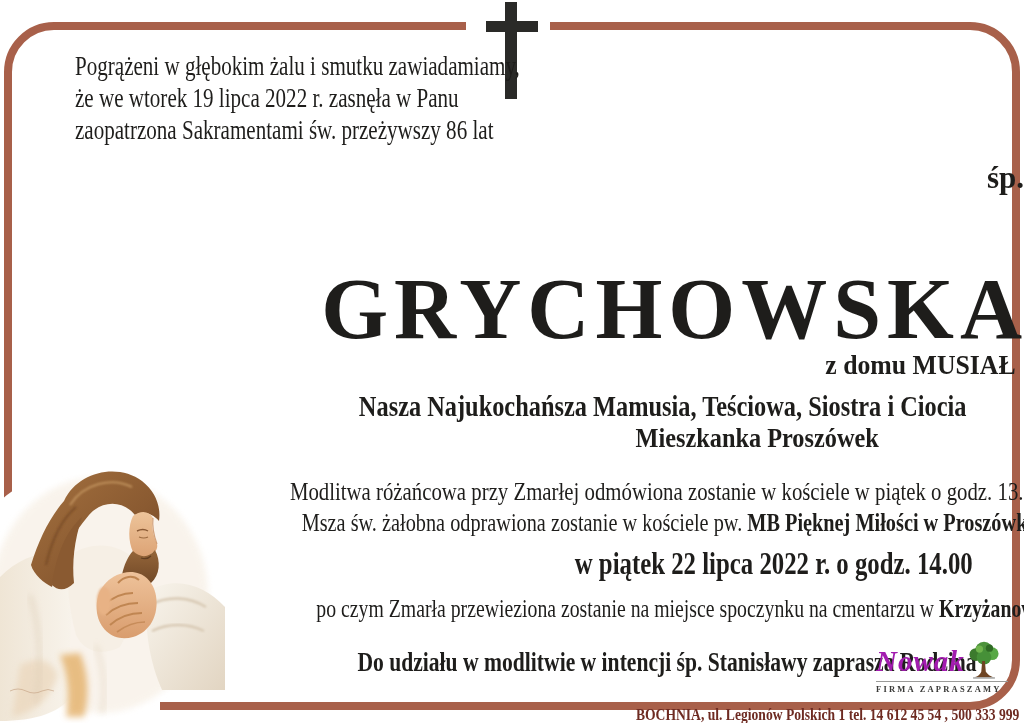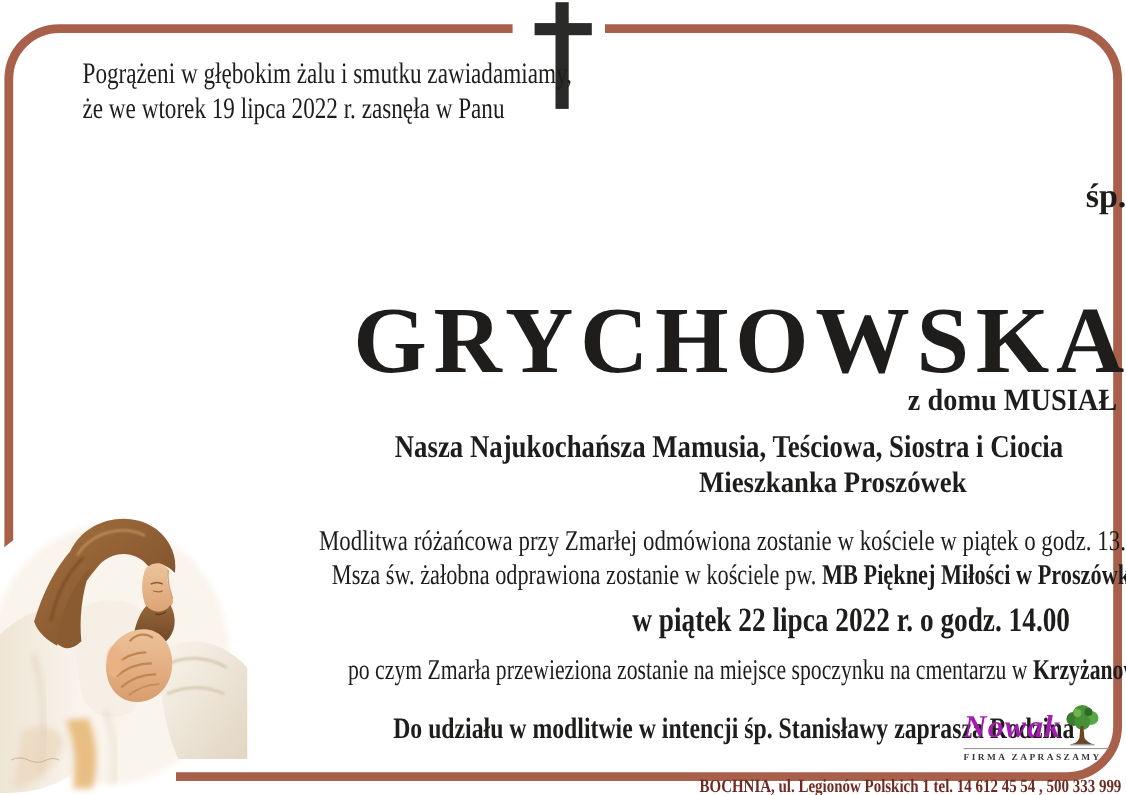--- a/index.html
+++ b/index.html
@@ -41,20 +41,21 @@
   <div id="frame"></div>
 
   <div class="patch" style="left:466px;top:18px;width:84px;height:16px;"></div>
 
   <div class="cross-v"></div>
   <div class="cross-h"></div>
 
   <div id="intro">
     <div><span class="cond-l" style="transform:scaleX(0.78);">Pogrążeni w głębokim żalu i smutku zawiadamiamy,</span></div>
     <div><span class="cond-l" style="transform:scaleX(0.78);">że we wtorek 19 lipca 2022 r. zasnęła w Panu</span></div>
+    <div><span class="cond-l" style="transform:scaleX(0.78);">zaopatrzona Sakramentami św. przeżywszy 86 lat</span></div>
   </div>
 
   <div class="line ctr" style="left:0;width:1024px;top:160px;font-size:31px;font-weight:bold;">śp.</div>
 
 
   <div class="line ctr" style="left:4px;width:1024px;top:259px;font-size:86px;font-weight:bold;letter-spacing:6px;">GRYCHOWSKA</div>
 
   <div class="line ctr" style="left:0;width:1024px;top:349px;font-size:28px;font-weight:bold;">
     <span class="cond" style="transform:scaleX(0.92);">z domu MUSIAŁ</span>
   </div>

